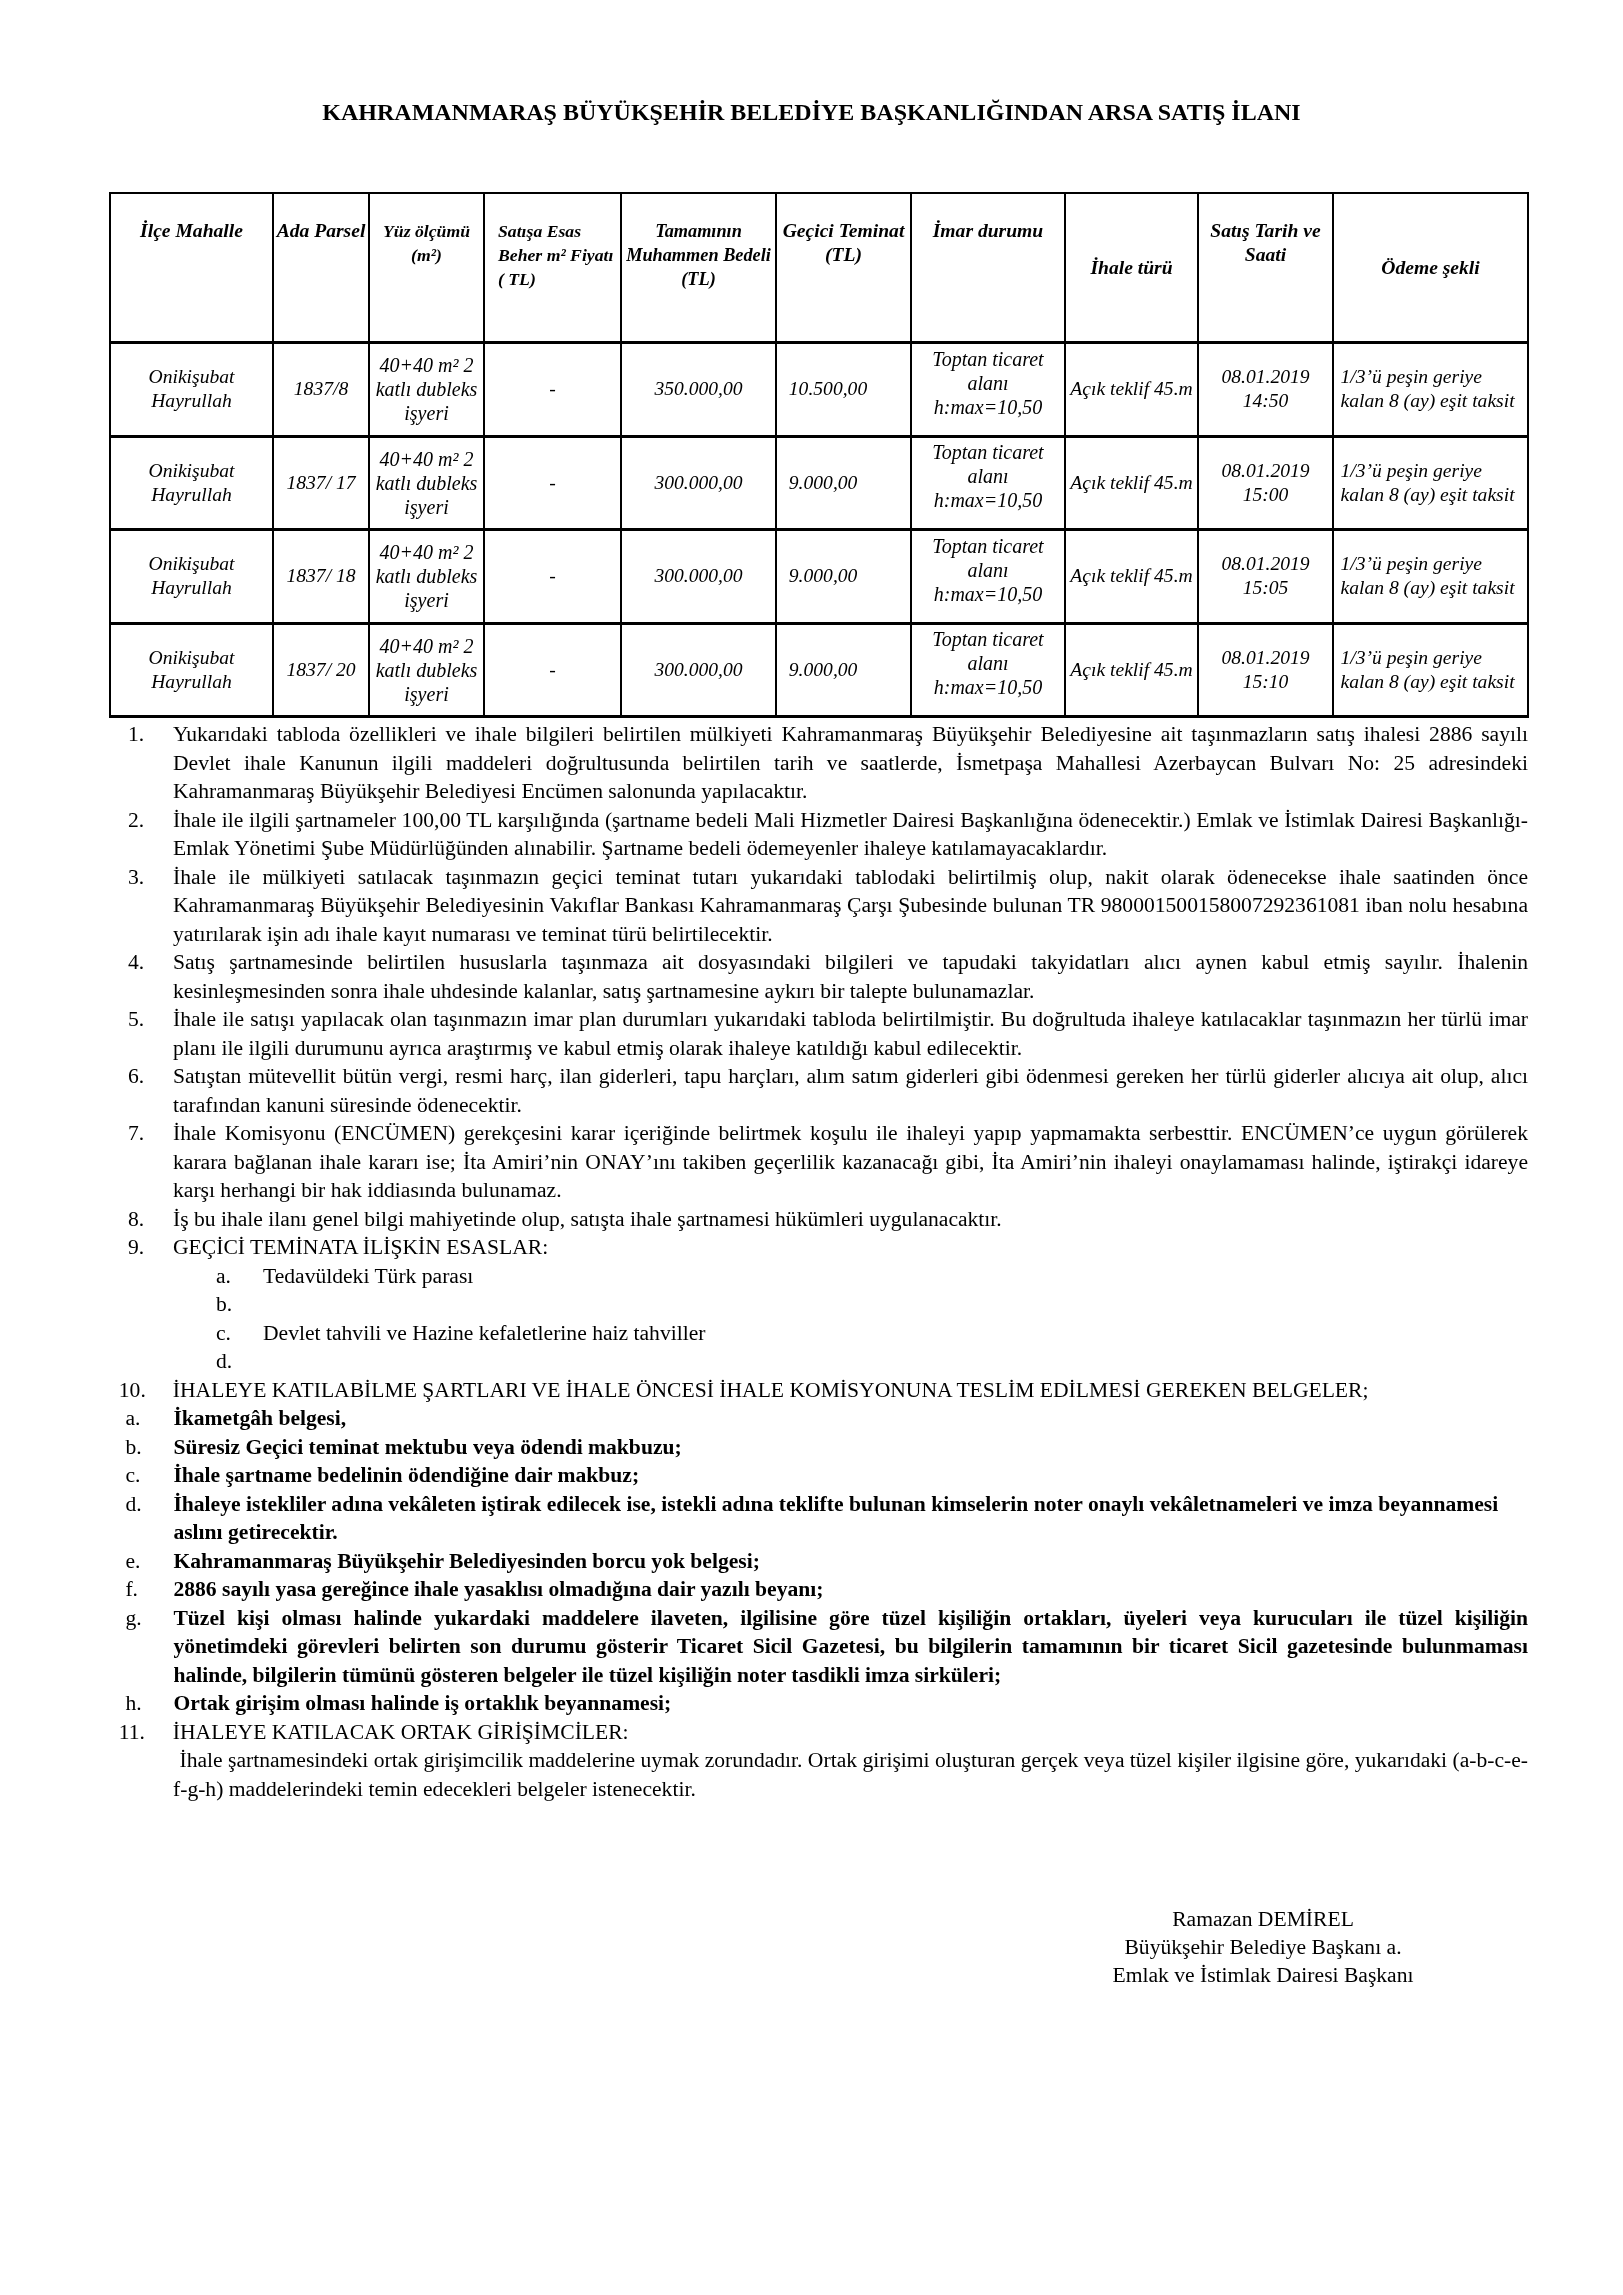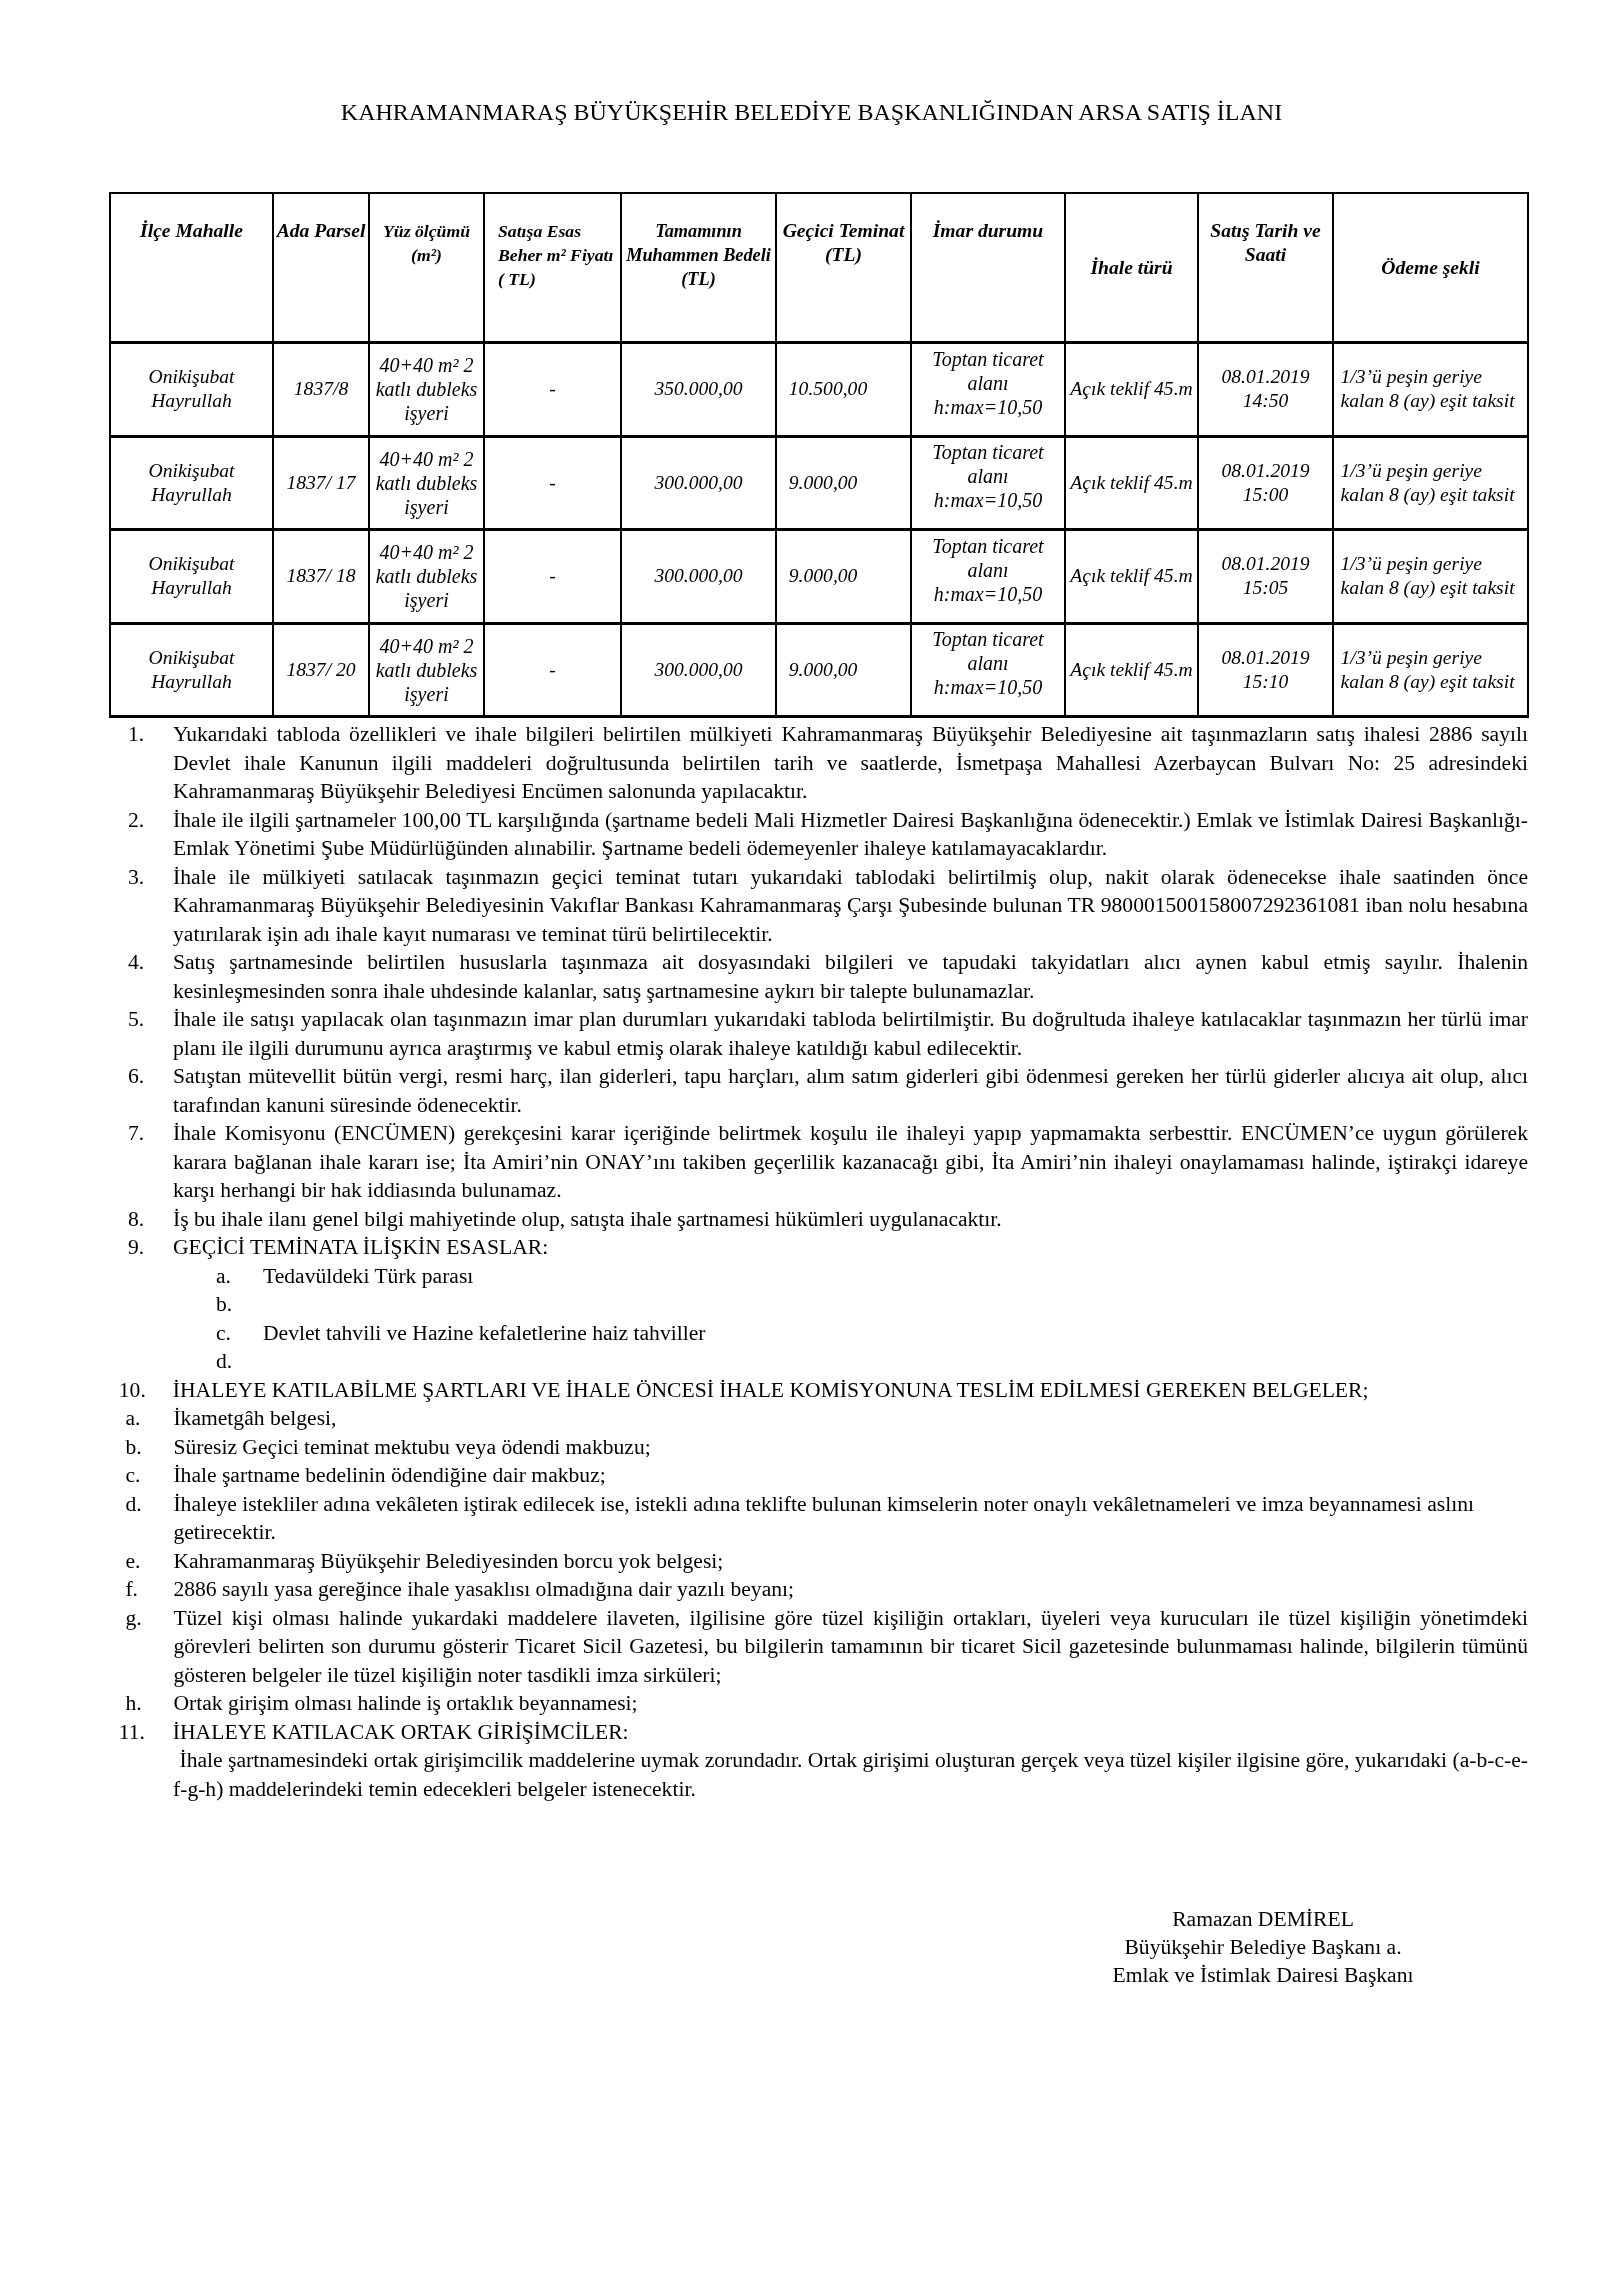--- a/index.html
+++ b/index.html
@@ -2,21 +2,21 @@
 <html style="font-size:10.5px"><head>
 <meta charset="utf-8">
 <style>
   html, body { margin: 0; padding: 0; background: #ffffff; }
   body {
     width: 1623px; height: 2295px; position: relative; overflow: hidden;
     font-family: "Liberation Serif", "DejaVu Serif", serif; color: #000;
   }
   .title {
     position: absolute; top: 99px; left: 0; width: 1623px; text-align: center;
-    font-weight: normal; font-size: 24px; letter-spacing: 0px;
+    font-weight: bold; font-size: 24px; letter-spacing: 0px;
   }
   table.lots {
     position: absolute; left: 109px; top: 192px; width: 1419px;
     border-collapse: collapse; table-layout: fixed;
     font-size: 19.6px; line-height: 24px;
   }
   table.lots th, table.lots td {
     border: 2px solid #000; padding: 0 2.6px; text-align: center; vertical-align: middle; font-style: italic;
   }
   table.lots th { font-weight: bold; height: 122px; vertical-align: top; padding-top: 25px; font-size: 19.6px; }
@@ -30,21 +30,21 @@
     position: absolute; left: 128px; top: 720px; width: 1400px;
     font-size: 21.6px; line-height: 28.5px;
   }
   .item { display: flex; text-align: justify; }
   .item .num { width: 45px; flex: none; }
   .item .txt { flex: 1; text-align: justify; text-align-last: left; }
   .sub { display: flex; padding-left: 88px; }
   .sub .num { width: 47px; flex: none; }
   .doc { display: flex; margin-left: -2.6px; }
   .doc .num { width: 48px; flex: none; }
-  .doc .txt { flex: 1; text-align: justify; text-align-last: left; }
+  .doc .txt { flex: 1; text-align: justify; text-align-last: left; font-weight: bold; }
   .plain { padding-left: 45px; text-align: justify; text-align-last: left; }
   .plain2 { padding-left: 41px; }
   .signature {
     position: absolute; left: 1080px; top: 1905px; width: 366px;
     font-size: 21.6px; line-height: 28px; text-align: center;
   }
 </style>
 </head>
 <body>
 

